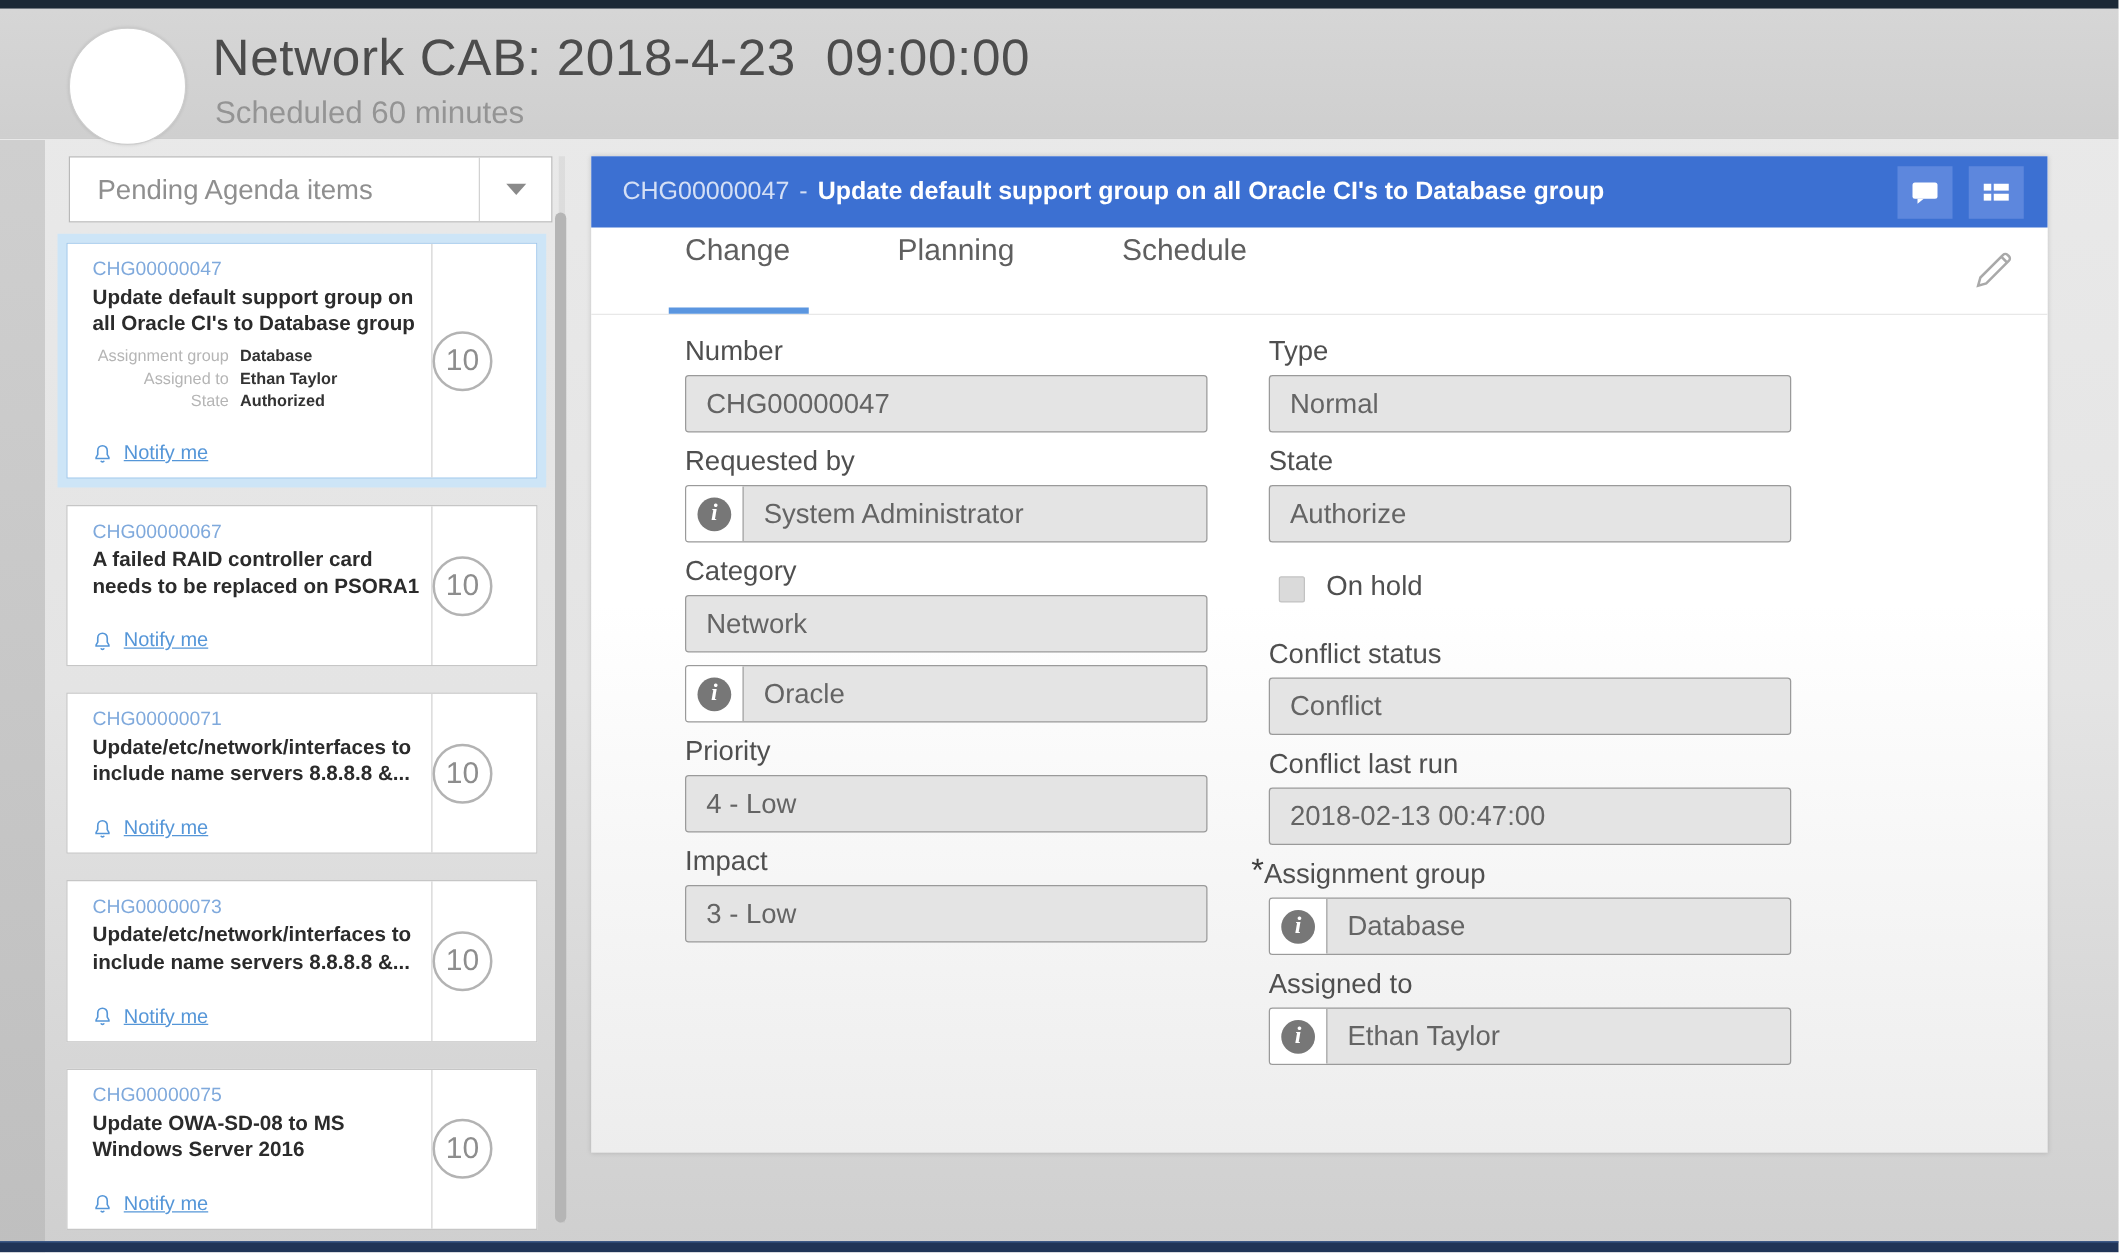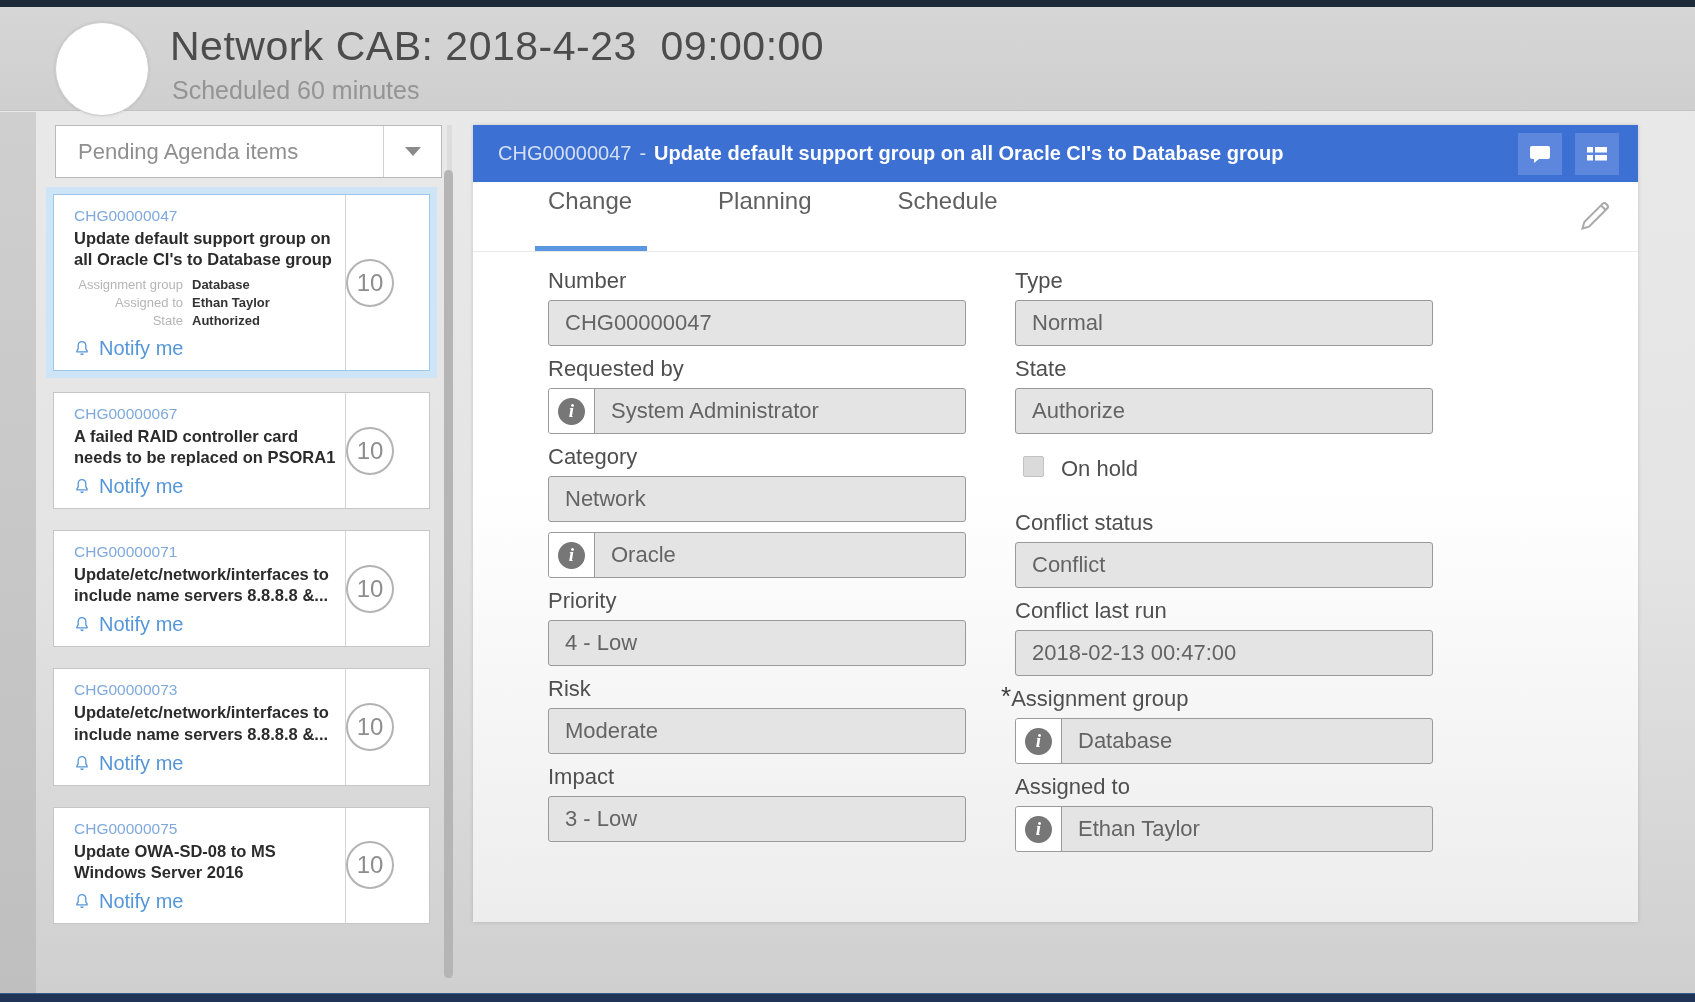--- a/index.html
+++ b/index.html
@@ -34,21 +34,21 @@
   .cards { position:absolute; left:53px; top:194px; width:377px; display:flex; flex-direction:column; gap:21px; }
   .card { background:#fff; border:1px solid #c6c6c6; display:flex; align-items:stretch; cursor:pointer; }
   .card.selected { outline:7px solid var(--selection-halo,#cde5f7); border:1px solid var(--selection-border,#9cc6ec); }
   .card-main { flex:1; padding:12px 6px 10px 20px; min-width:0; }
   .chg-link { display:block; font-size:15.5px; color:var(--link-blue,#7fa9dc); text-decoration:none; margin-bottom:3px; }
   .card-title { font-size:16.5px; font-weight:bold; color:#2b2b2b; line-height:1.28; }
   .kv { margin:6px 0 4px; }
   .kv-row { display:flex; font-size:13px; line-height:1.38; }
   .kv-label { width:118px; text-align:right; color:#b5b5b5; padding-right:9px; flex:none; }
   .kv-value { font-weight:bold; color:#333; }
-  .notify { display:flex; align-items:center; gap:9px; color:var(--notify-blue,#5596d8); font-size:20px; margin-top:7px; }
+  .notify { display:flex; align-items:center; gap:9px; color:var(--notify-blue,#5596d8); font-size:16px; margin-top:24px;text-decoration:underline; }
   .notify svg { flex:none; }
   .card-badge-col { width:84px; border-left:1px solid #d4d4d4; display:flex; align-items:center; justify-content:flex-start; flex:none; }
   .badge { width:48px; height:48px; border:2.5px solid #b3b3b3; border-radius:50%; color:#8d8d8d;
     font-size:24px; display:flex; align-items:center; justify-content:center; }
 
   .scroll-track { position:absolute; left:447px; top:125px; width:5px; height:853px; background:rgba(0,0,0,0.05); }
   .scroll-thumb { position:absolute; left:444px; top:170px; width:9px; height:808px; background:#b5b5b5; border-radius:5px; }
 
   
   .panel { position:absolute; left:473px; top:125px; width:1165px; height:797px;
@@ -74,21 +74,21 @@
   .frow { margin-bottom:10px; }
   .flabel { font-size:22px; color:#4f4f4f; margin-bottom:6px; height:26px; white-space:nowrap; }
   .ffield { height:46px; background:var(--field-bg,#e4e4e4); border:1.5px solid var(--field-border,#9a9a9a);
     border-radius:3px; display:flex; align-items:stretch; font-size:22px; color:#646464; overflow:hidden; }
   .fvalue { padding-left:16px; align-self:center; white-space:nowrap; }
   .finfo { width:46px; background:#fff; border-right:1.5px solid var(--field-border,#9a9a9a);
     display:flex; align-items:center; justify-content:center; flex:none; cursor:pointer; }
   .info-circle { width:27px; height:27px; border-radius:50%; background:#777; color:#fff;
     font-family:"Liberation Serif", serif; font-style:italic; font-weight:bold; font-size:19px;
     display:flex; align-items:center; justify-content:center; }
-  .checkbox-row { display:flex; align-items:flex-start; gap:17px; margin:22px 0 28px 8px; }
+  .checkbox-row { display:flex; align-items:flex-end; gap:17px; margin:22px 0 28px 8px; }
   .checkbox { width:21px; height:21px; background:#dadada; border:1px solid #c2c2c2; border-radius:2px; cursor:pointer; }
   .checkbox-label { font-size:22px; color:#4f4f4f; }
   .required-star { font-size:26px; color:#3d3d3d; margin-left:-14px; vertical-align:top; line-height:20px; display:inline-block; }
 </style>
 </head>
 <body>
 
 <div class="page">
   <div class="top-bar"></div>
 
@@ -280,26 +280,20 @@
             <span class="fvalue">Oracle</span>
           </div>
         </div>
         <div class="frow">
           <div class="flabel">Priority</div>
           <div class="ffield">
             <span class="fvalue">4 - Low</span>
           </div>
         </div>
         <div class="frow">
-          <div class="flabel">Risk</div>
-          <div class="ffield">
-            <span class="fvalue">Moderate</span>
-          </div>
-        </div>
-        <div class="frow">
           <div class="flabel">Impact</div>
           <div class="ffield">
             <span class="fvalue">3 - Low</span>
           </div>
         </div>
       </div>
 
       <div class="fcol fcol-right">
         <div class="frow">
           <div class="flabel">Type</div>

